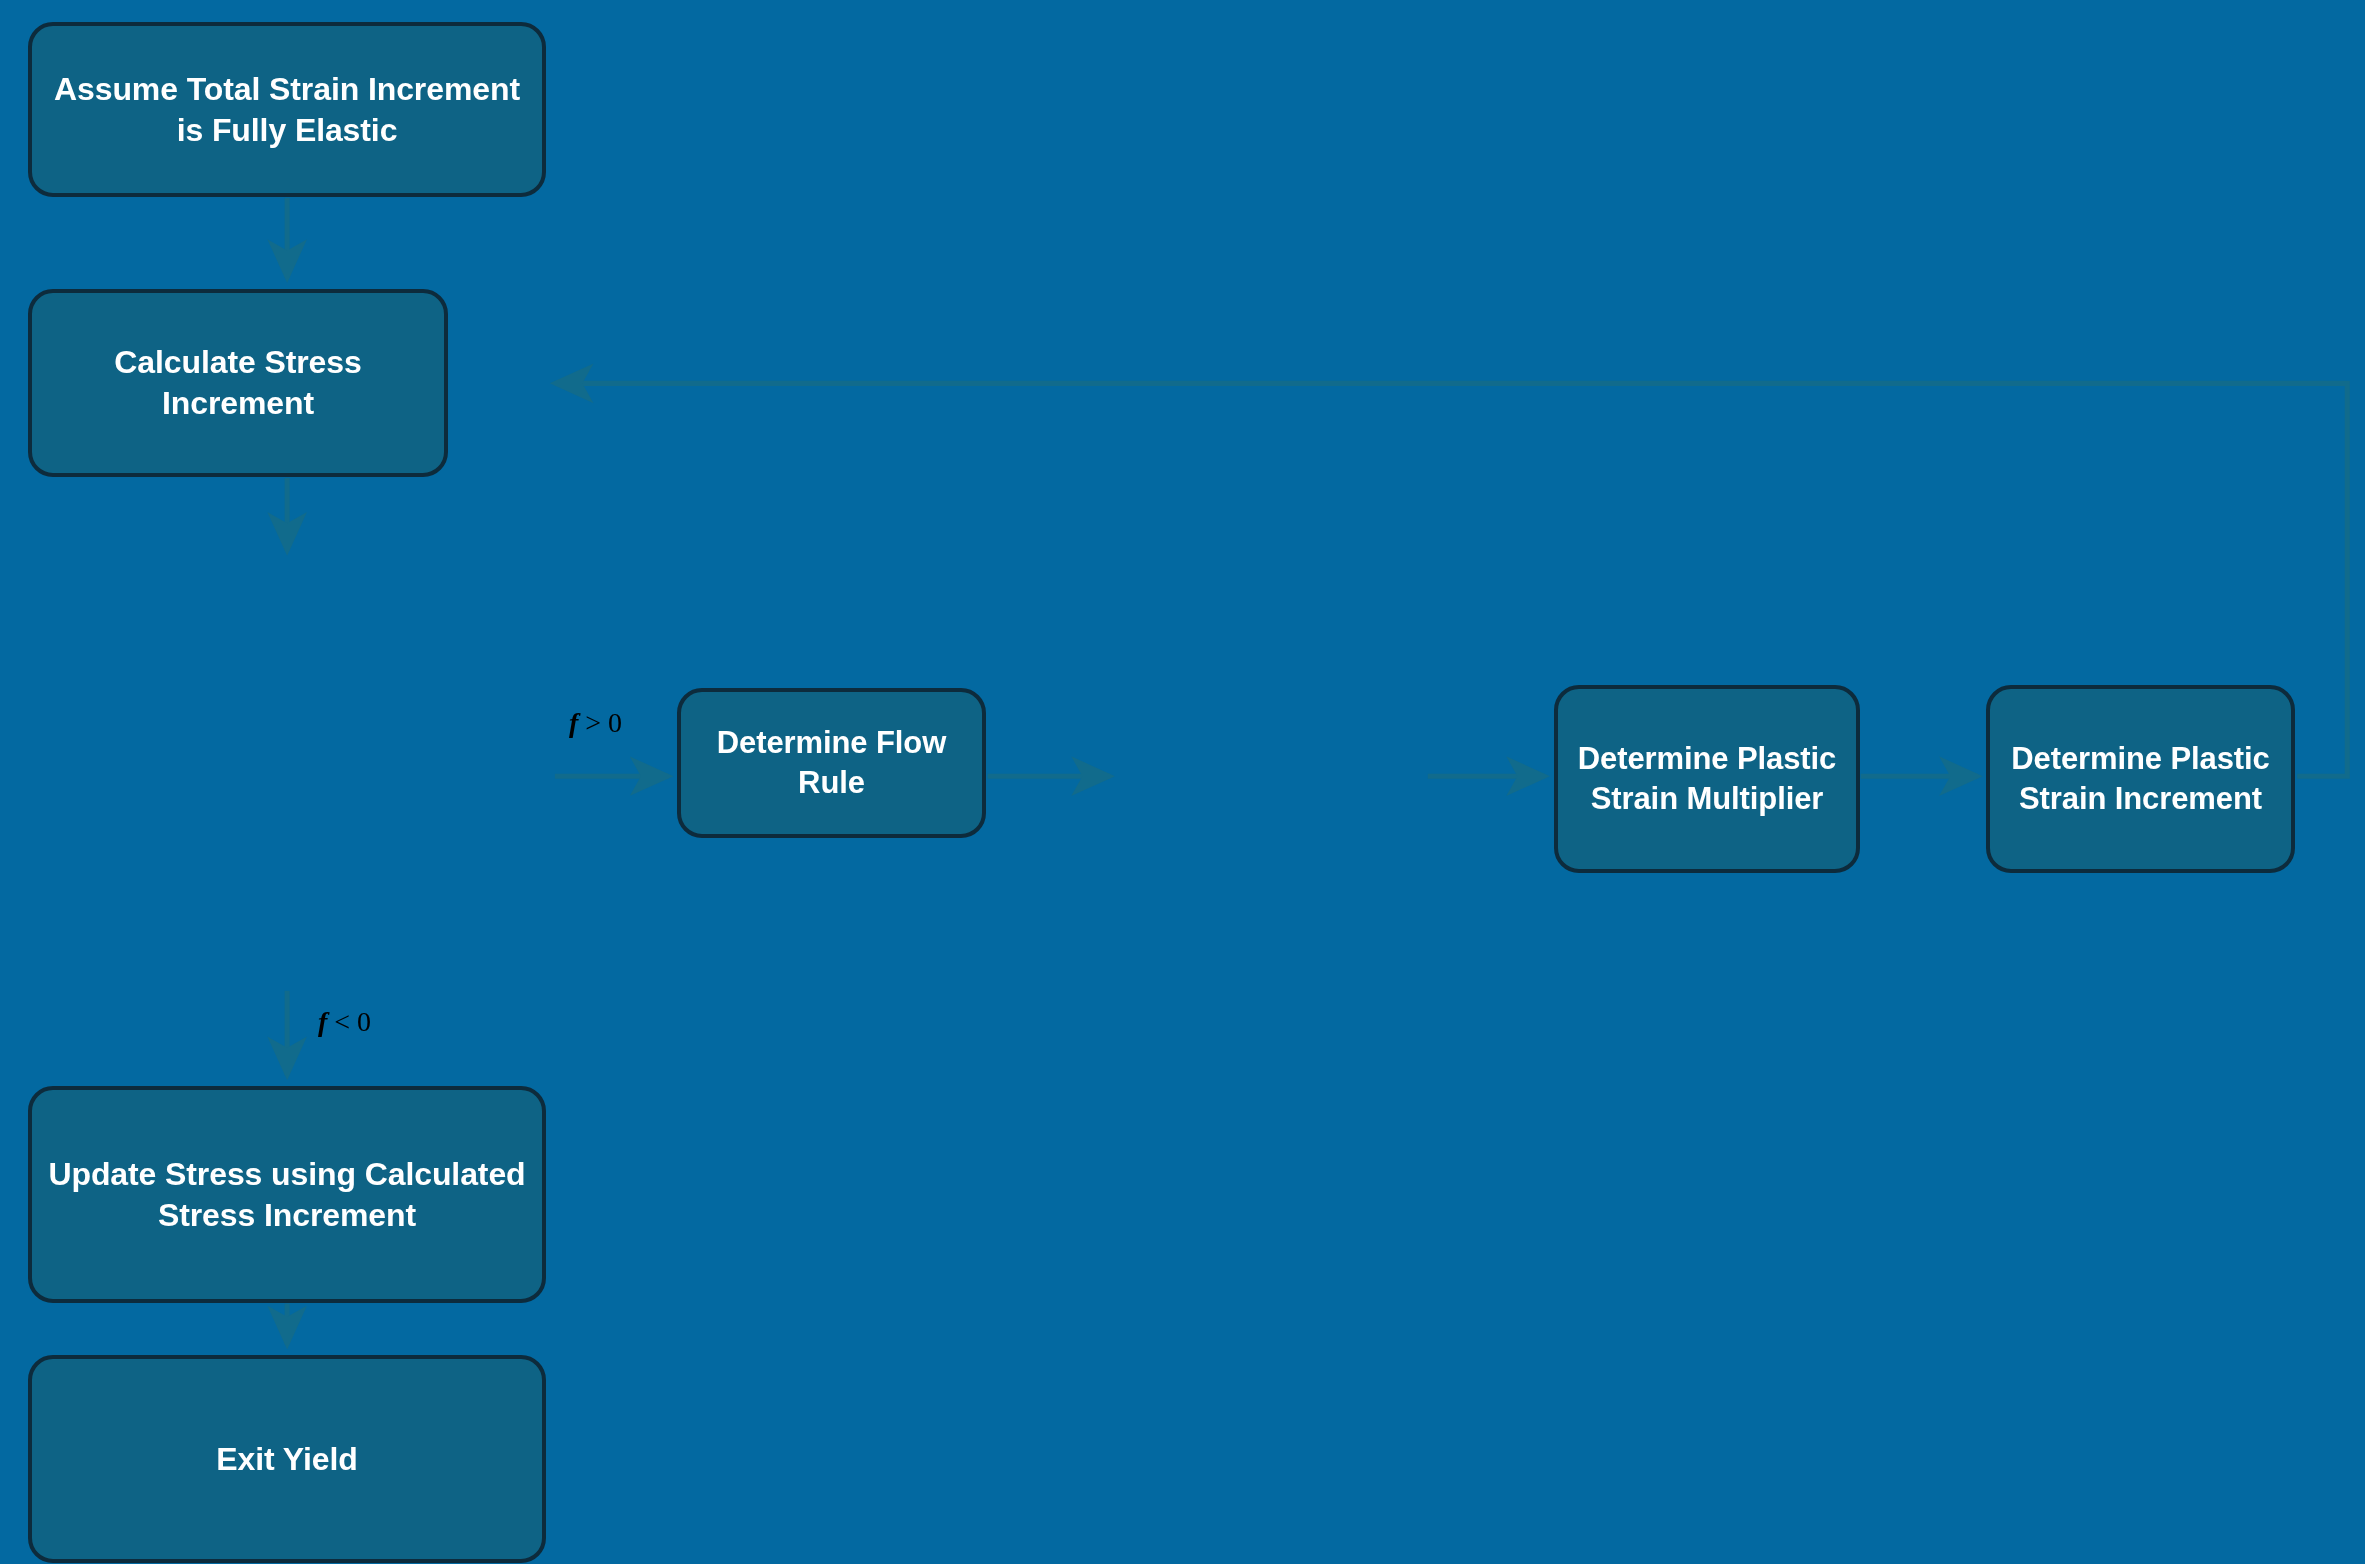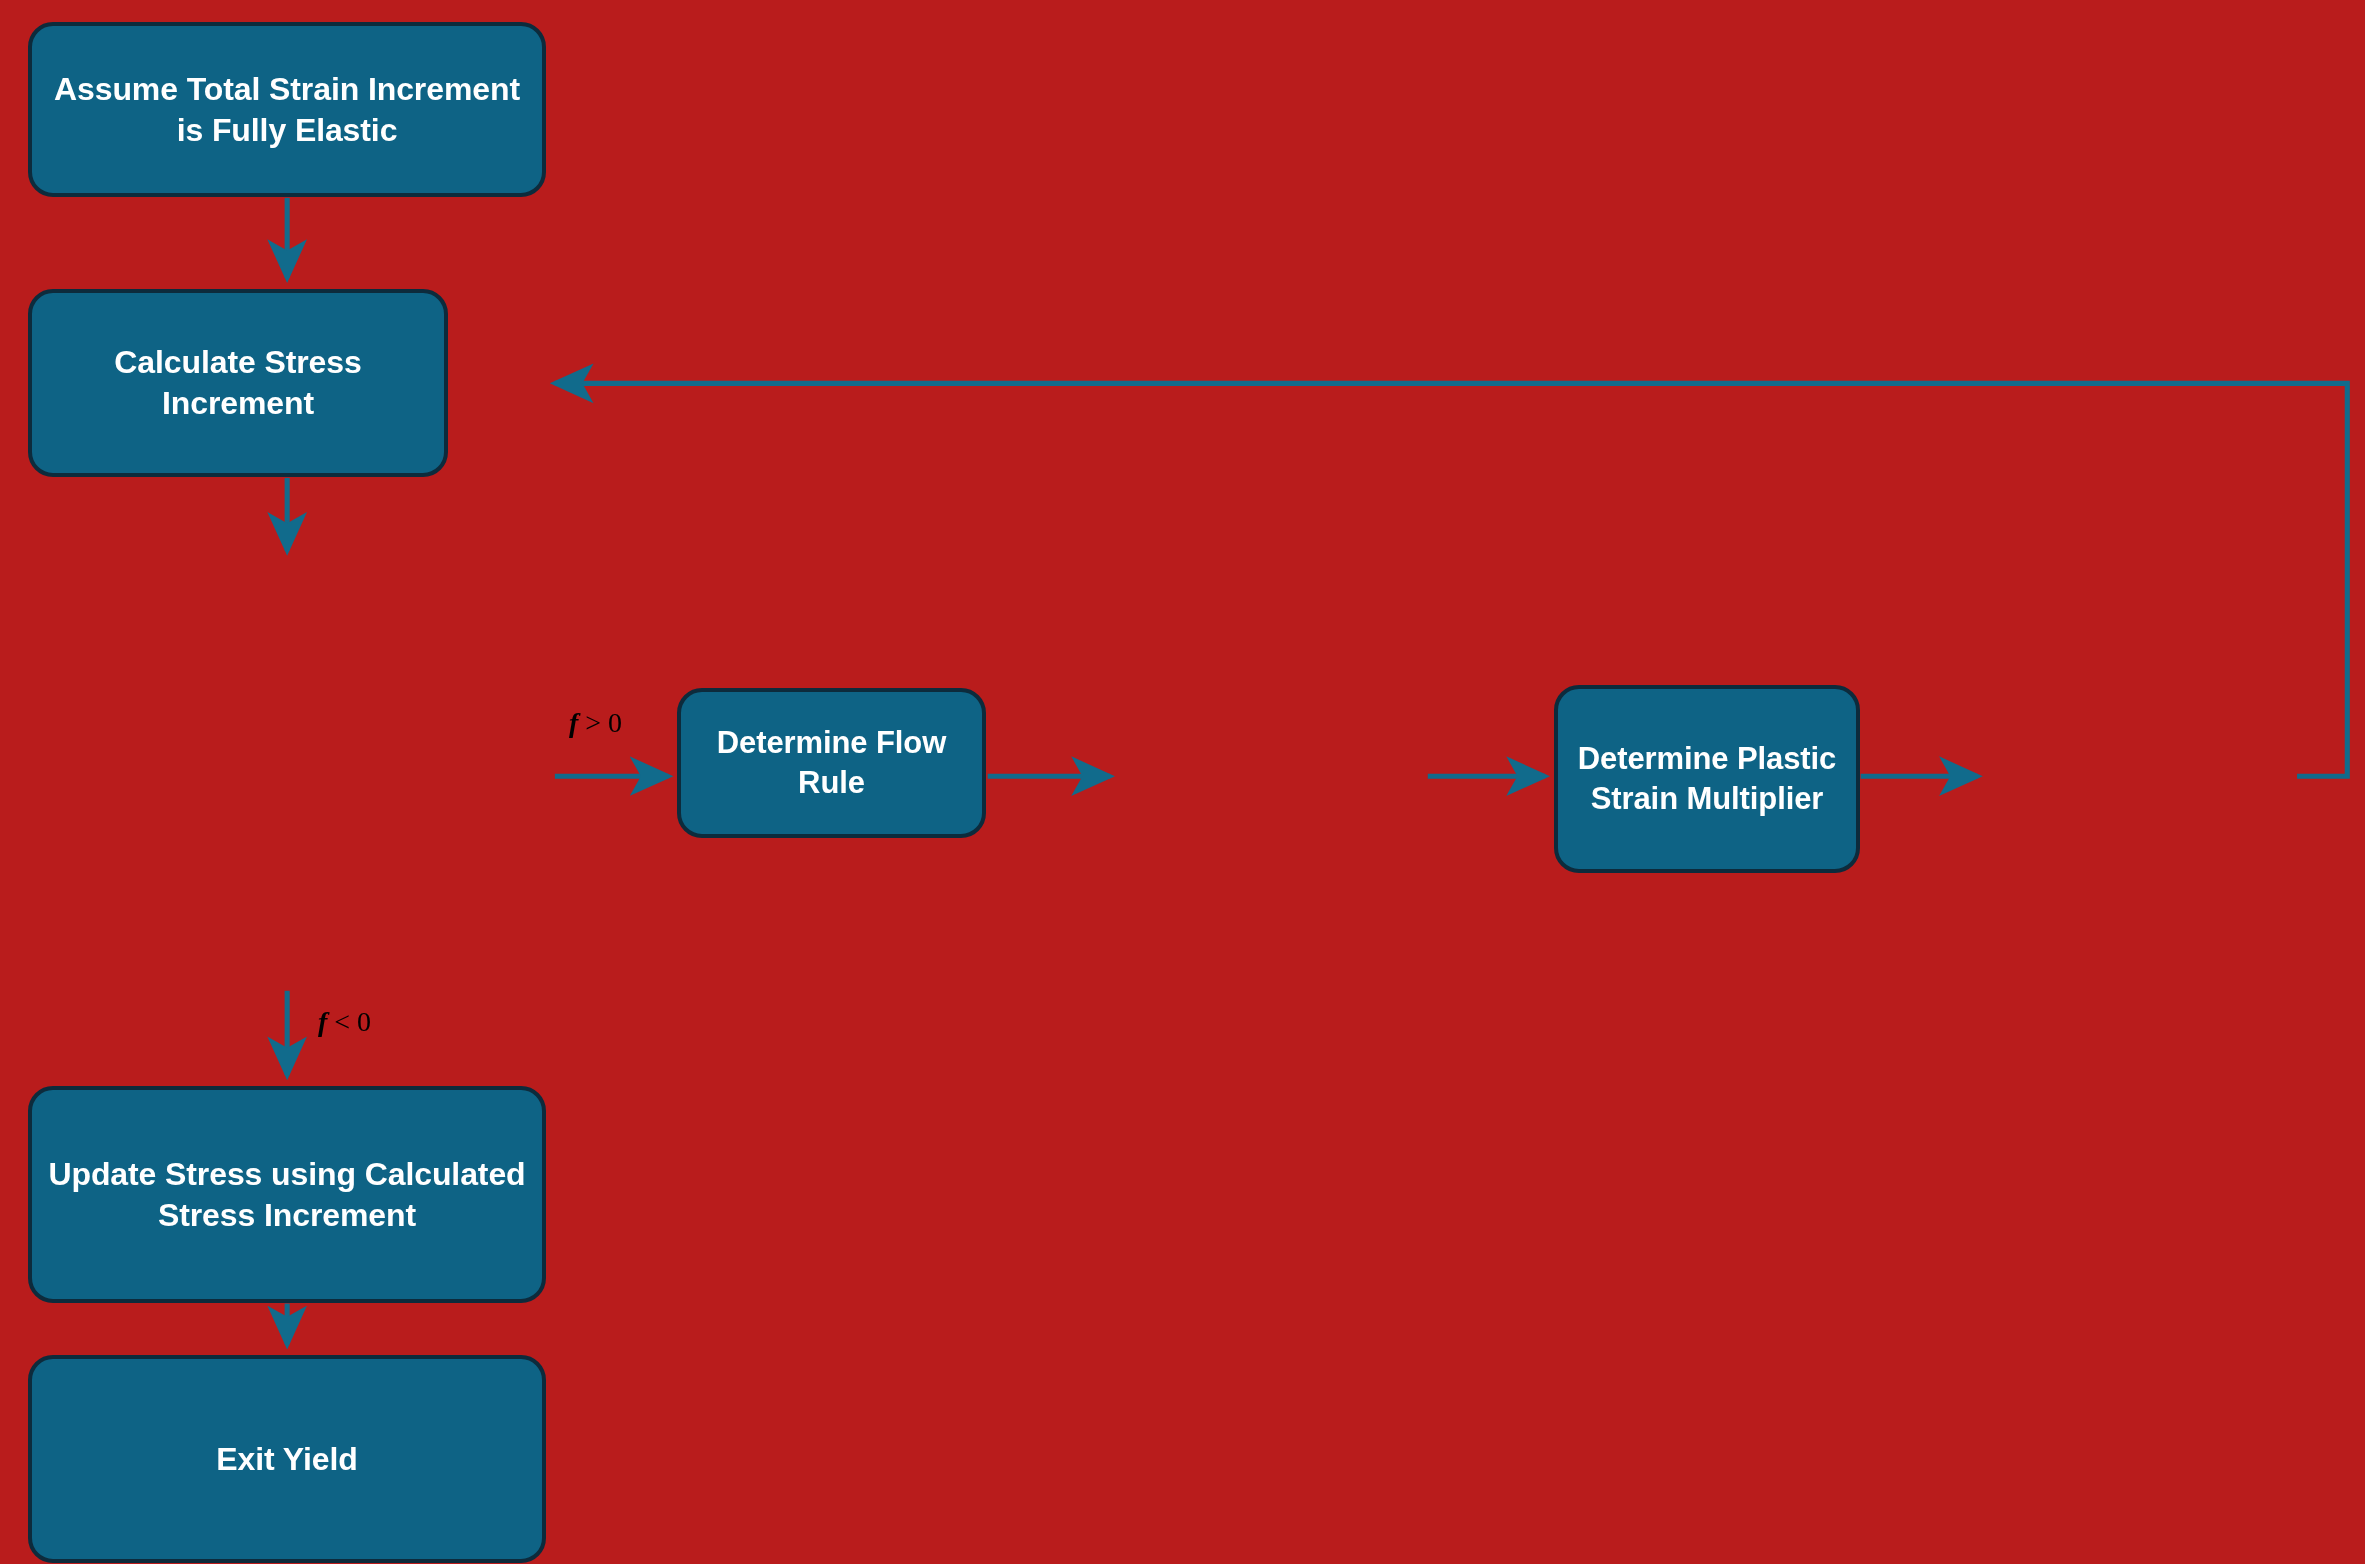--- a/index.html
+++ b/index.html
@@ -10,21 +10,21 @@
   body {
     width: 2366px;
     height: 1564px;
     font-family: "Liberation Sans", sans-serif;
     overflow: hidden;
   }
   #canvas {
     position: relative;
     width: 2366px;
     height: 1564px;
-    background: #b91c1c;
+    background: #0369a1;
   }
   #edges {
     position: absolute;
     left: 0;
     top: 0;
     width: 2366px;
     height: 1564px;
   }
   .node {
     position: absolute;
@@ -154,20 +154,23 @@
 
   <div class="node" id="node-flow-rule">
     <span>Determine Flow Rule</span>
   </div>
 
 
   <div class="node" id="node-plastic-mult">
     <span>Determine Plastic Strain Multiplier</span>
   </div>
 
+  <div class="node" id="node-plastic-inc">
+    <span>Determine Plastic Strain Increment</span>
+  </div>
 
   <div class="node" id="node-update-stress">
     <span>Update Stress using Calculated Stress Increment</span>
   </div>
 
   <div class="node" id="node-exit-loop">
     <span>Exit Yield</span>
   </div>
 
   <div class="edge-label" id="label-f-gt-0">

